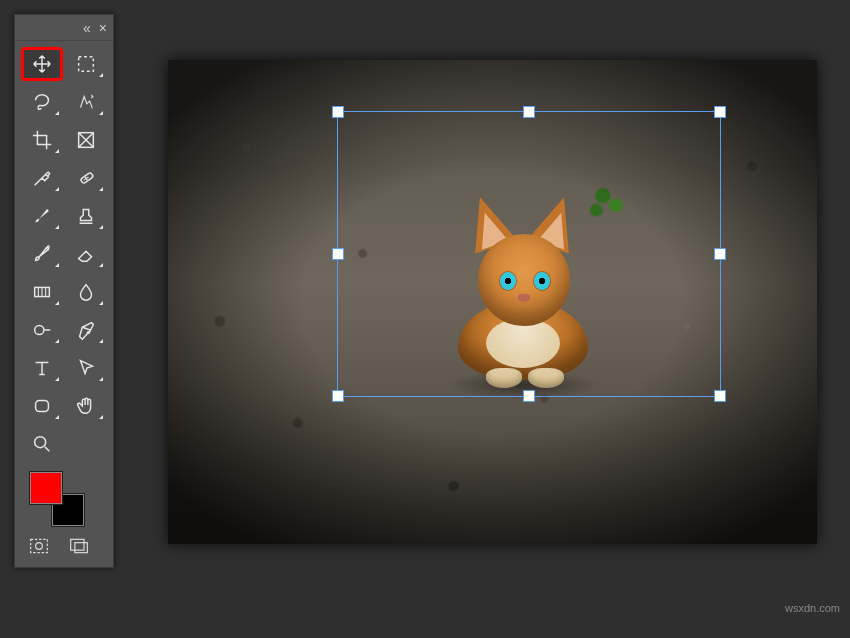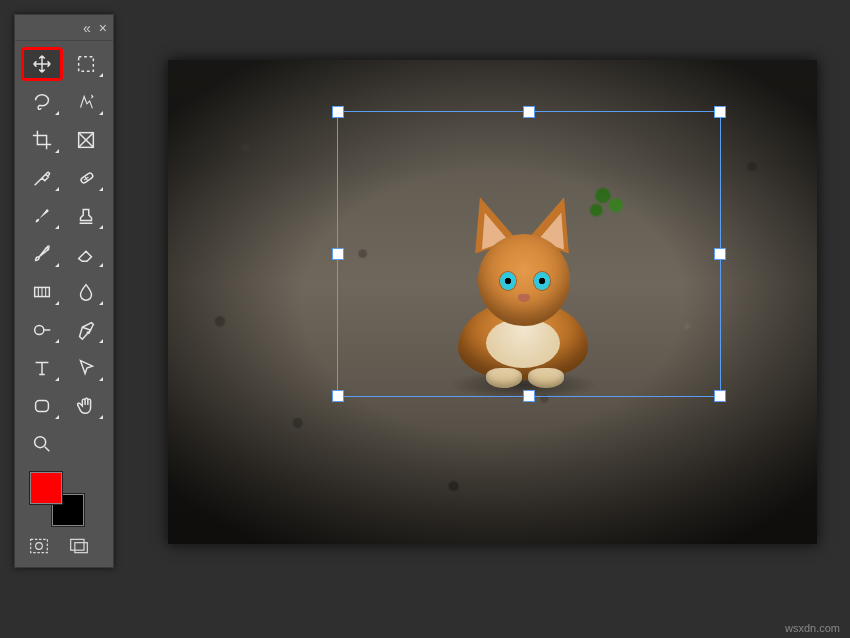--- a/index.html
+++ b/index.html
@@ -4,21 +4,21 @@
 <style>
   * { box-sizing: border-box; margin: 0; padding: 0; }
   html, body { width: 850px; height: 638px; overflow: hidden; }
   body {
     background: #2f2f2f;
     font-family: sans-serif;
     position: relative;
   }
   .watermark {
     position: absolute;
-    bottom: 4px;
+    bottom: 24px;
     right: 10px;
     color: #888;
     font-size: 11px;
     pointer-events: none;
   }
 
   
   .tool-panel {
     position: absolute;
     left: 14px;

